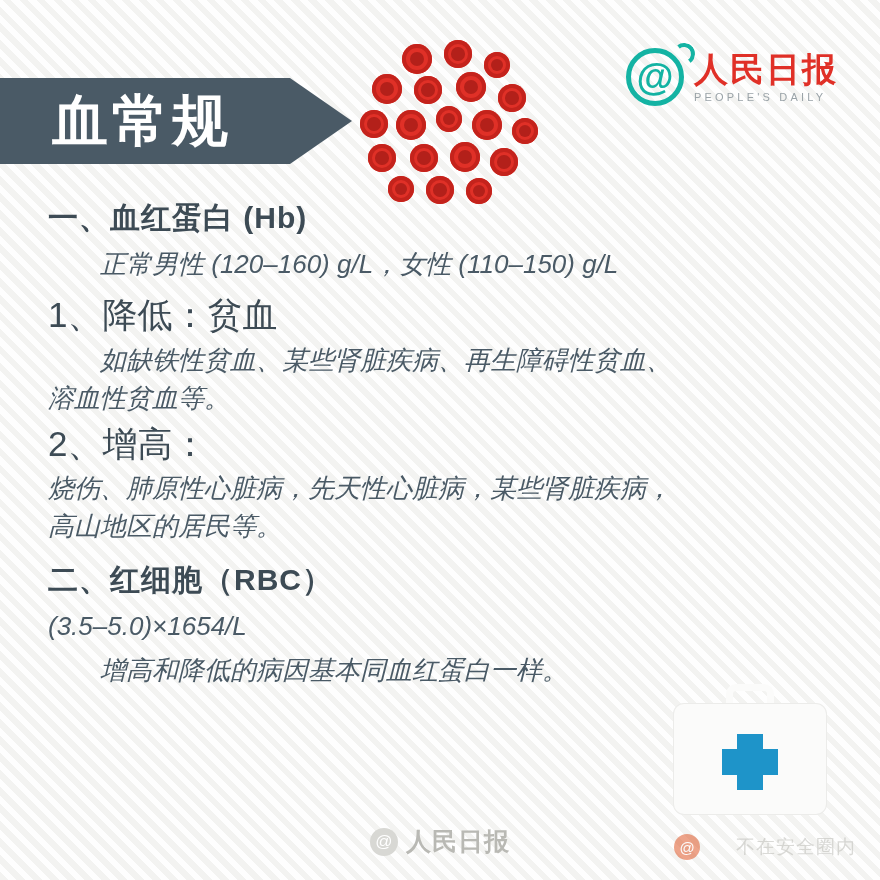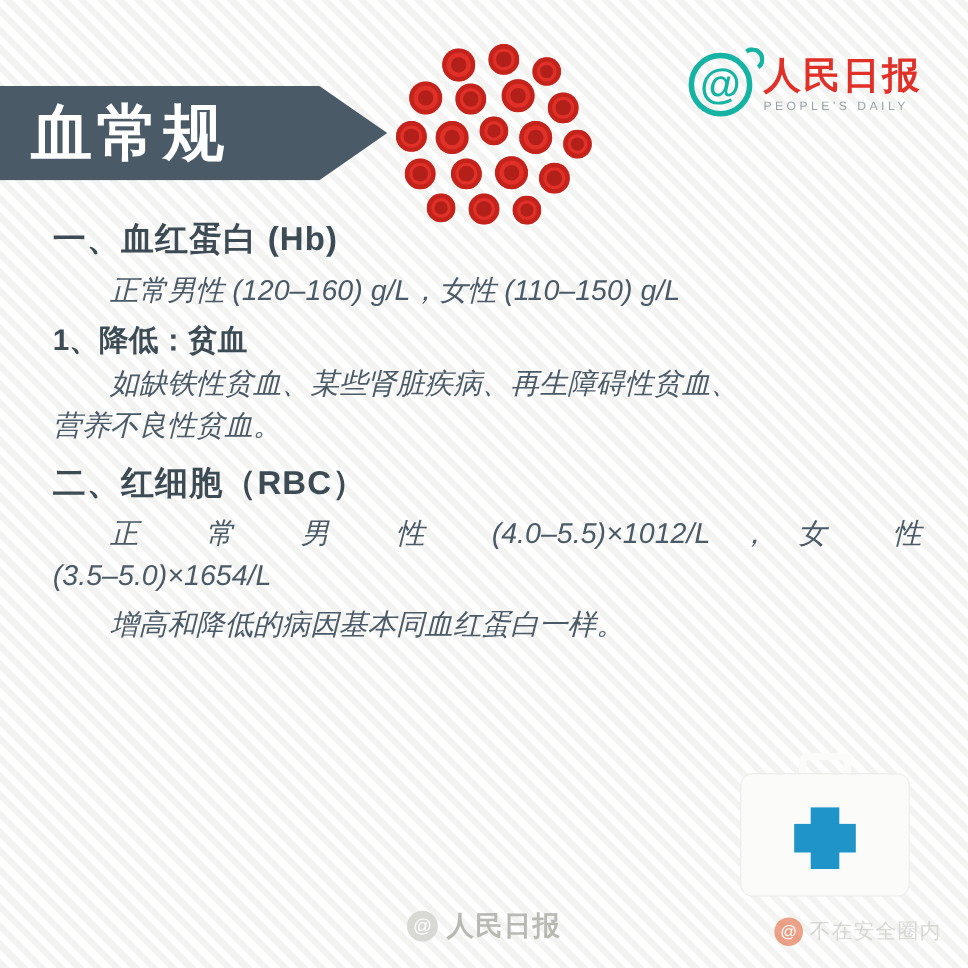--- a/index.html
+++ b/index.html
@@ -33,21 +33,21 @@
   
   .banner {
     position: absolute;
     left: 0;
     top: 78px;
     width: 352px;
     height: 86px;
     background: #4a5a66;
     display: flex;
     align-items: center;
-    padding-left: 28px;
+    padding-left: 52px;
     
     clip-path: polygon(0 0, 290px 0, 352px 50%, 290px 100%, 0 100%);
   }
   .banner-text {
     color: #ffffff;
     font-size: 56px;
     font-weight: bold;
     letter-spacing: 4px;
     line-height: 1;
   }
@@ -140,22 +140,22 @@
     color: #3d4b55;
   }
   .h-line {
     font-size: 30px;
     font-weight: bold;
     color: #3d4b55;
     line-height: 1.45;
     letter-spacing: 1px;
   }
   .sub-head {
-    font-size: 27px;
-    font-weight: bold;
+    font-size: 35px;
+    font-weight: normal;
     color: #3d4b55;
     line-height: 1.5;
   }
   .para {
     font-size: 26px;
     color: #4a5a66;
     line-height: 1.46;
     text-align: justify;
     font-style: italic;
   }
@@ -248,20 +248,21 @@
     color: #fff;
     font-size: 15px;
     display: flex;
     align-items: center;
     justify-content: center;
   }
   .wm-text-sm {
     color: #bdbdb8;
     font-size: 19px;
     letter-spacing: 1px;
+    margin-left: 30px;
   }
 </style>
 </head>
 <body>
 
 <div id="page">
 
   <div class="banner">
     <span class="banner-text">血常规</span>
   </div>
@@ -301,27 +302,29 @@
 
   <div class="content">
 
     <div class="h-line">一、血红蛋白 (Hb)</div>
     <div class="spacer-sm"></div>
     <div class="para indent">正常男性 (120–160) g/L，女性 (110–150) g/L</div>
     <div class="spacer-sm"></div>
 
     <div class="sub-head">1、降低：贫血</div>
     <div class="para indent">如缺铁性贫血、某些肾脏疾病、再生障碍性贫血、</div>
-
-    <div class="para">营养不良性贫血。</div>
+    <div class="para">溶血性贫血等。</div>
+
+    <div class="sub-head">2、增高：</div>
+    <div class="para">烧伤、肺原性心脏病，先天性心脏病，某些肾脏疾病，</div>
+    <div class="para">高山地区的居民等。</div>
 
     <div class="spacer-md"></div>
     <div class="h-line">二、红细胞（RBC）</div>
     <div class="spacer-sm"></div>
-    <div class="para indent justify-stretch">正 常 男 性 (4.0–5.5)×1012/L，女 性</div>
     <div class="para">(3.5–5.0)×1654/L</div>
     <div class="spacer-sm"></div>
     <div class="para indent">增高和降低的病因基本同血红蛋白一样。</div>
   </div>
 
   <div class="kit">
     <div class="kit-handle"></div>
     <div class="kit-body"></div>
     <div class="kit-cross-v"></div>
     <div class="kit-cross-h"></div>

